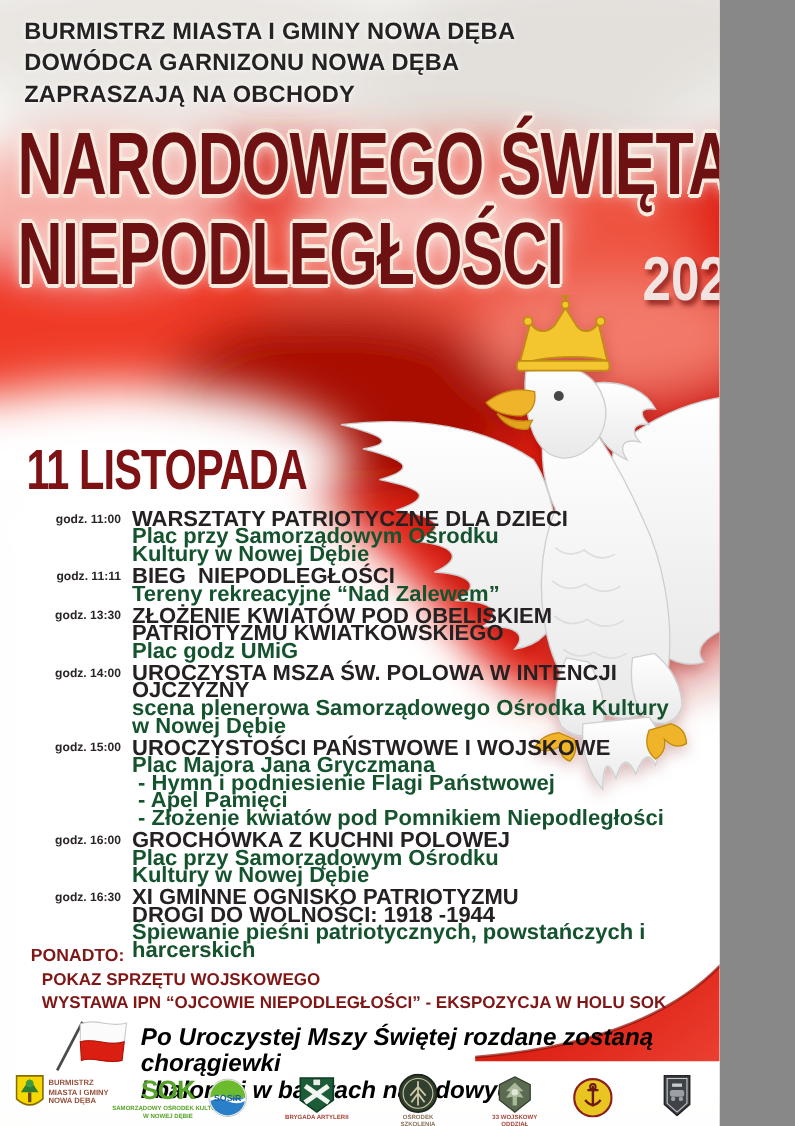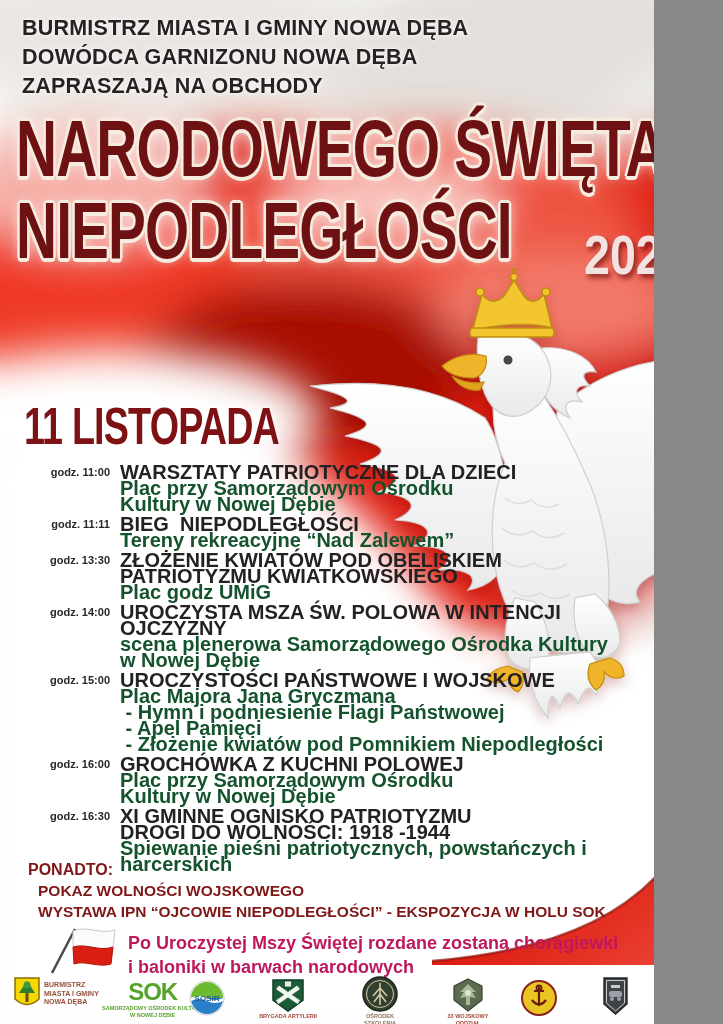--- a/index.html
+++ b/index.html
@@ -45,21 +45,21 @@
   .event .t{color:#252021;}
   .event .d{color:#14532d;}
 
   
   .ponadto{left:28px;top:859px;color:#7f1717;font-weight:bold;}
   .ponadto .ph{font-size:16px;line-height:21px;}
   .ponadto span{display:block;font-size:15.5px;line-height:21px;padding-left:10px;}
 
   
   .notice-flag{left:42px;top:924px;}
-  .notice-text{left:128px;top:931px;color:#be185d;font-weight:bold;font-size:18px;line-height:24px;}
+  .notice-text{left:128px;top:931px;color:#000000;font-weight:bold;font-size:22px;line-height:24px;font-style:italic;}
   .notice-text span{display:block;}
 
   
   .logo{position:absolute;display:flex;flex-direction:column;align-items:center;}
   .logo .cap{font-size:5.5px;line-height:6.5px;font-weight:bold;text-align:center;margin-top:1px;}
   .cap span{display:block;}
   .herb-wrap{left:14px;top:977px;flex-direction:row;align-items:flex-start;gap:4px;}
   .herb-cap{font-size:7px;line-height:8.5px;font-weight:bold;color:#96513c;text-align:left;margin-top:4px;}
   .herb-cap span{display:block;}
   .sok-wrap{left:102px;top:980px;}
@@ -258,21 +258,21 @@
         <span class="t">DROGI DO WOLNOŚCI: 1918 -1944</span>
         <span class="d">Śpiewanie pieśni patriotycznych, powstańczych i harcerskich</span>
         <span class="d"></span>
         <span class="d"></span>
       </div>
     </div>
   </div>
 
   <div class="abs ponadto">
     <div class="ph">PONADTO:</div>
-    <span>POKAZ WOLNOŚCI WOJSKOWEGO</span>
+    <span>POKAZ SPRZĘTU WOJSKOWEGO</span>
     <span>WYSTAWA IPN “OJCOWIE NIEPODLEGŁOŚCI” - EKSPOZYCJA W HOLU SOK</span>
   </div>
 
   <svg class="abs notice-flag" width="78" height="52" viewBox="0 0 78 52">
     <line x1="10" y1="49" x2="33" y2="5" stroke="#4a4a4a" stroke-width="2.5"></line>
     <path d="M31,7 C46,1 58,11 73,6 L71,23 C57,28 45,19 31,23 Z" fill="#fbfbfb" stroke="#c9c9c9" stroke-width="1"></path>
     <path d="M31,23 C45,19 57,28 71,23 L69,40 C56,44 43,36 32,40 Z" fill="#da1f12" stroke="#b01208" stroke-width="1"></path>
   </svg>
   <div class="abs notice-text">
     <span>Po Uroczystej Mszy Świętej rozdane zostaną chorągiewki</span>

